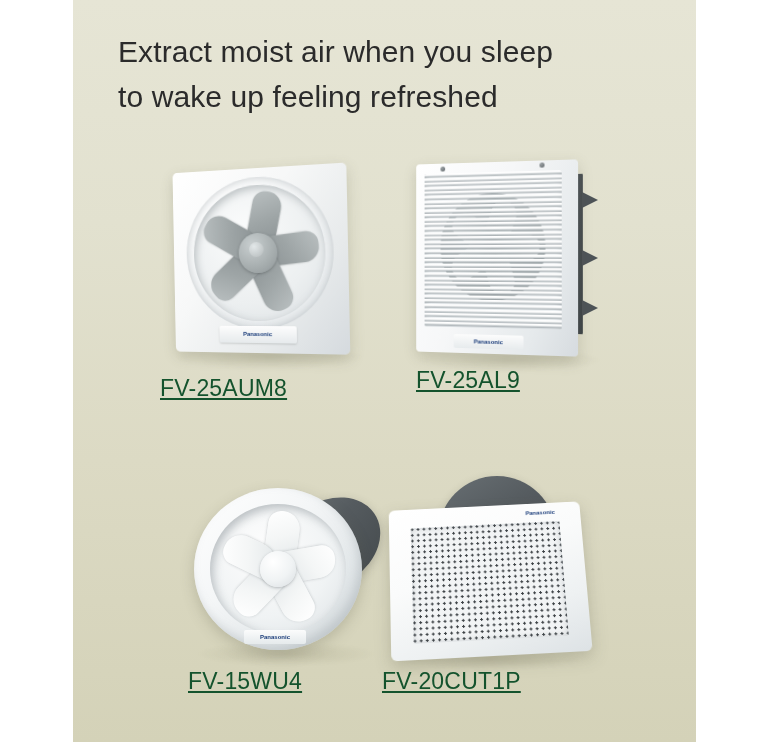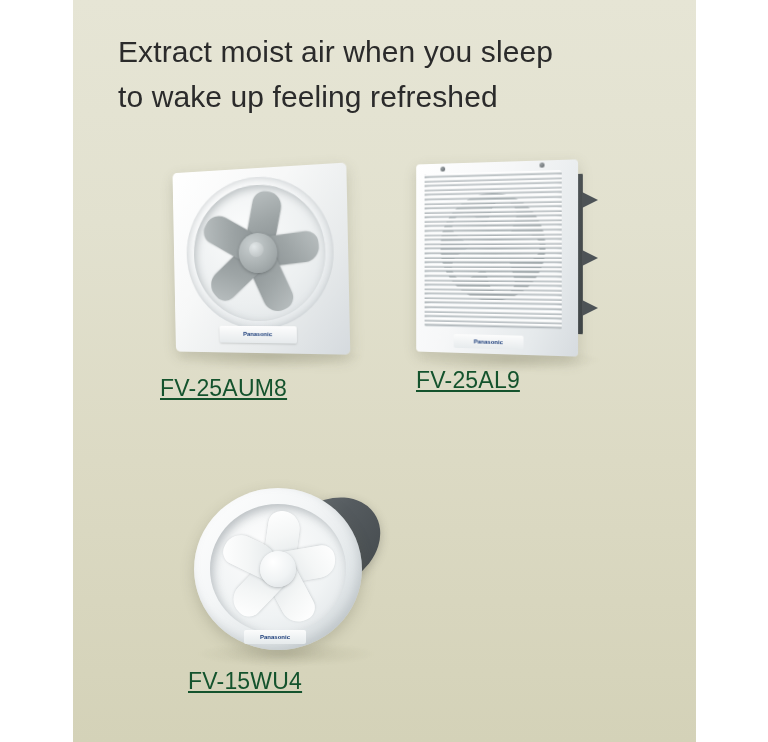--- a/index.html
+++ b/index.html
@@ -319,14 +319,28 @@
         </div>
         <div class="p3-plate">
           <div class="pana" style="left:8px;top:3px;width:46px;font-size:6px;line-height:8px;">Panasonic</div>
         </div>
       </div>
     </div>
 
     <div class="label" style="left:-6px;top:188px;">FV-15WU4</div>
   </div>
 
+  <div class="product" style="left:382px;top:472px;width:230px;height:236px;">
+
+    <div class="shadow-soft" style="left:16px;top:176px;width:186px;height:22px;"></div>
+
+    <div class="stage" style="left:0;top:0;width:215px;height:190px;">
+      <div class="p4-duct"></div>
+      <div class="p4-bezel">
+        <div class="p4-mesh"></div>
+        <div class="pana" style="left:132px;top:6px;width:46px;font-size:6px;line-height:8px;">Panasonic</div>
+      </div>
+    </div>
+
+    <div class="label" style="left:0;top:194px;">FV-20CUT1P</div>
+  </div>
 
 </div>
 
 </body></html>

